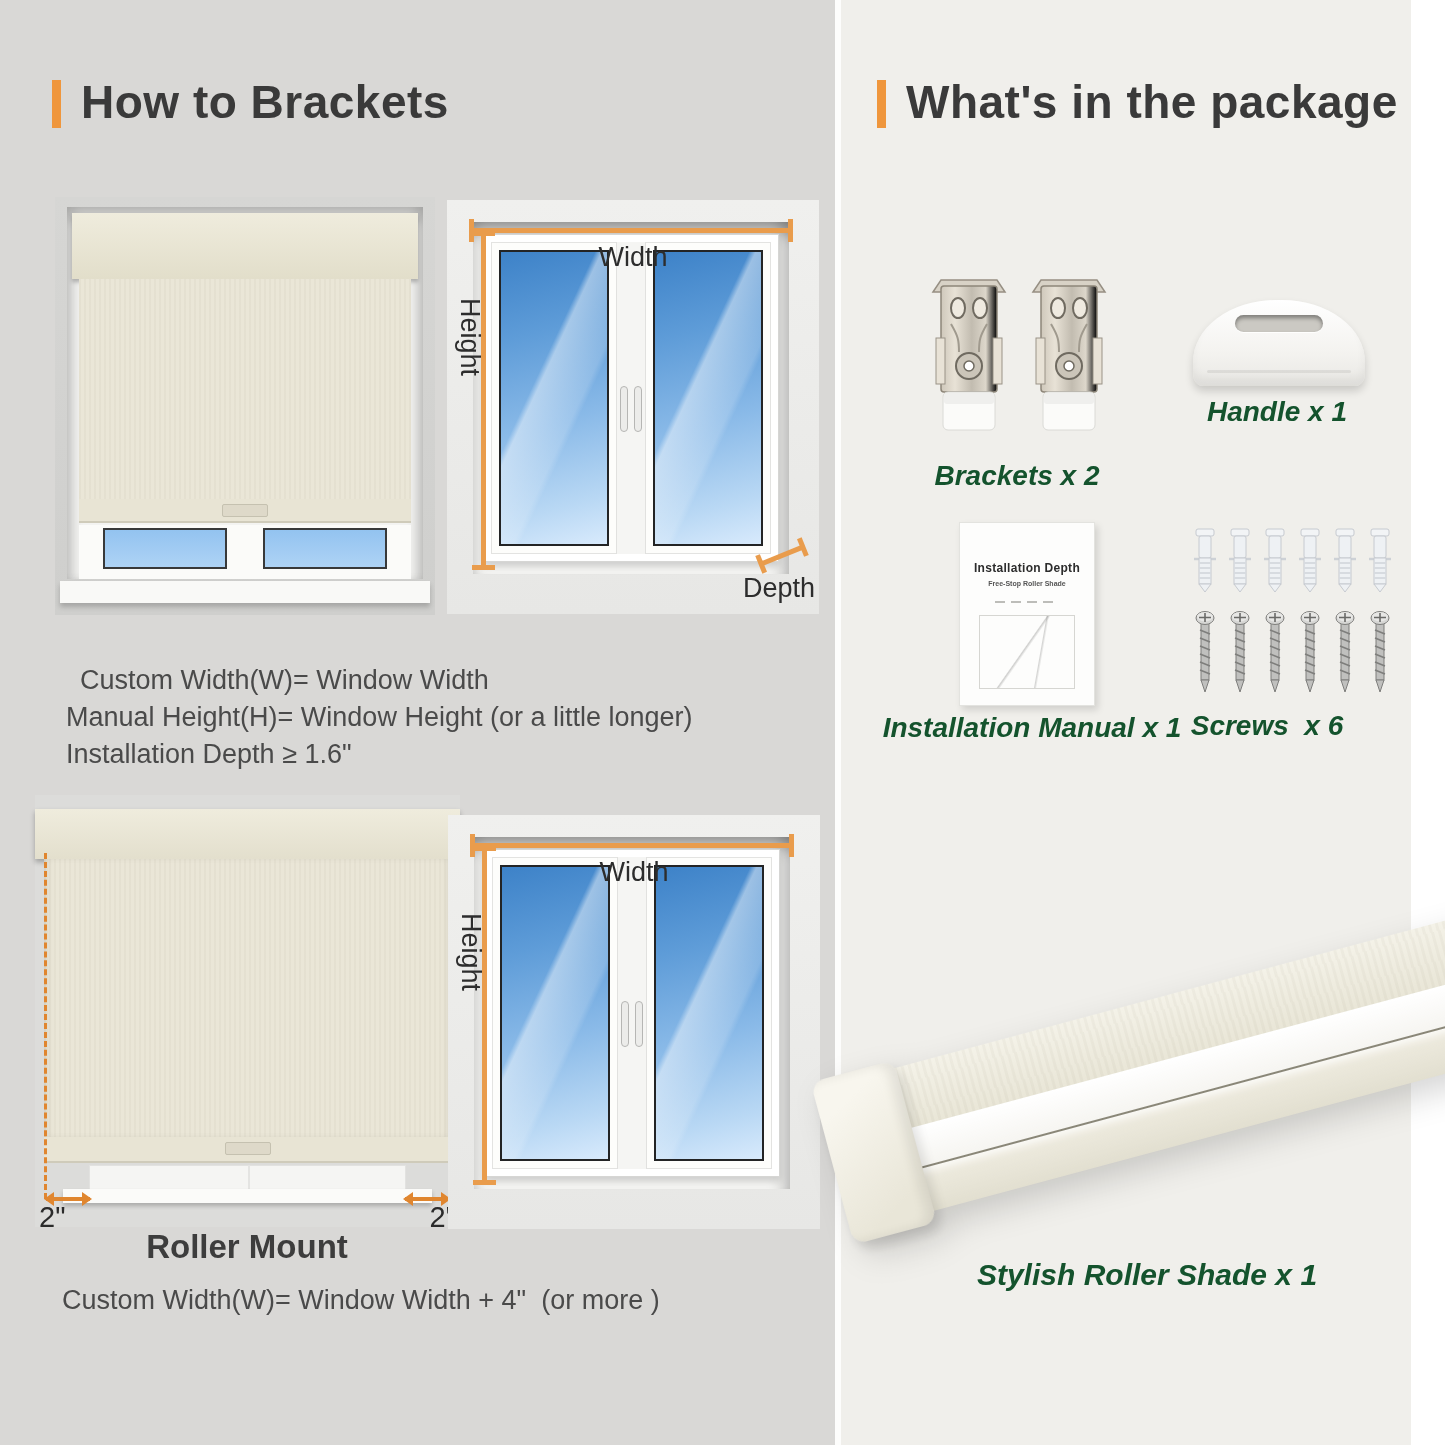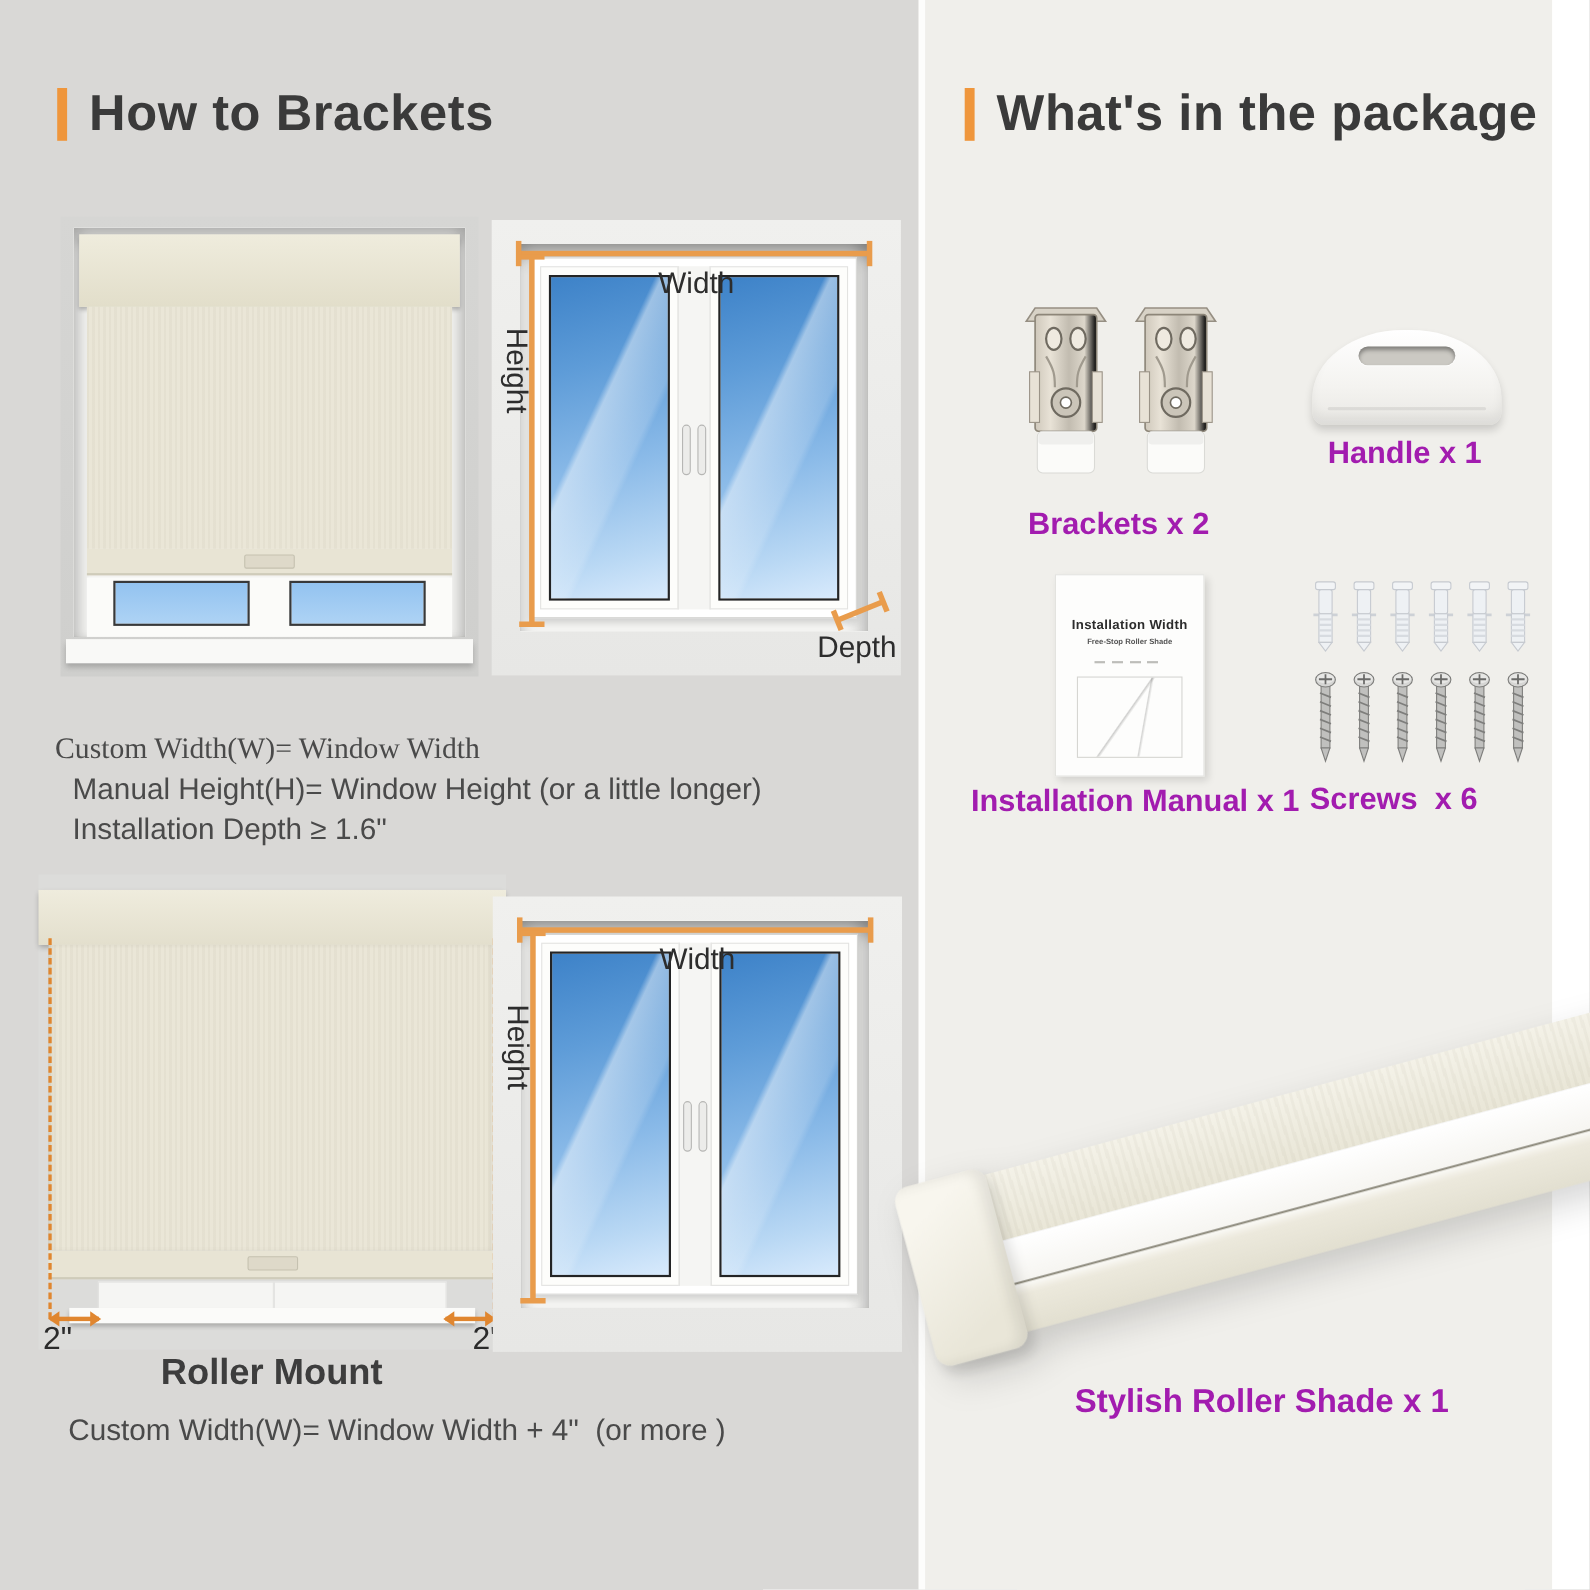--- a/index.html
+++ b/index.html
@@ -88,21 +88,21 @@
   .gap-arrow { position:absolute; top:402px; height:4px; background:#e0862f; }
   .gap-arrow.l { left:11px; width:44px; } .gap-arrow.r { right:11px; width:44px; }
   .gap-arrow::before, .gap-arrow::after { content:''; position:absolute; top:-5px; width:0; height:0;
             border-top:7px solid transparent; border-bottom:7px solid transparent; }
   .gap-arrow::before { left:-2px; border-right:10px solid #e0862f; }
   .gap-arrow::after  { right:-2px; border-left:10px solid #e0862f; }
   .gap-lbl { position:absolute; top:406px; font-size:29px; color:#2b2b2b; }
   .gap-lbl.l { left:4px; } .gap-lbl.r { right:4px; }
 
   
-  .item-lbl { position:absolute; text-align:center; font-size:28px; font-weight:bold; color:#a21caf; white-space:pre-wrap; }
+  .item-lbl { position:absolute; text-align:center; font-size:28px; font-weight:bold; font-style:italic; color:#14532d; white-space:pre-wrap; }
   .brackets-box { position:absolute; left:90px; top:278px; width:176px; height:160px; display:flex; gap:24px; }
   .handle-shape { position:absolute; left:352px; top:300px; width:172px; height:86px;
             background:linear-gradient(180deg,#ffffff 0%,#f4f3f0 60%,#e9e8e4 100%);
             border-radius:48% 48% 10px 10px / 72% 72% 12px 12px;
             box-shadow:0 5px 8px rgba(0,0,0,.16), inset 0 -8px 10px rgba(0,0,0,.05); }
   .handle-slot { position:absolute; left:50%; top:15px; transform:translateX(-50%); width:88px; height:17px;
             border-radius:9px; background:#cbc9c3; box-shadow: inset 0 3px 4px rgba(0,0,0,.38), 0 1px 0 rgba(255,255,255,.9); }
   .handle-shape::after { content:''; position:absolute; left:8%; right:8%; bottom:13px; height:3px; background:rgba(0,0,0,.07); border-radius:2px; }
 
   .manual-page { position:absolute; left:118px; top:522px; width:136px; height:184px; background:#fdfdfc;
@@ -217,21 +217,21 @@
       </div>
     </div>
     <div class="dim-w"></div>
     <div class="lbl-width">Width</div>
     <div class="dim-h"></div>
     <div class="lbl-height">Height</div>
     <div class="dim-d"></div>
     <div class="lbl-depth">Depth</div>
   </div>
 
-  <div class="copy" style="left:50px; top:662px;font-family:Liberation Serif, serif;">Custom Width(W)= Window Width</div>
+  <div class="copy" style="left:80px; top:662px;">Custom Width(W)= Window Width</div>
   <div class="copy" style="left:66px; top:699px;">Manual Height(H)= Window Height (or a little longer)</div>
   <div class="copy" style="left:66px; top:736px;">Installation Depth ≥ 1.6"</div>
 
   <div class="photo2">
     <div class="p2-winframe"></div>
     <div class="p2-mullgap"></div>
     <div class="p2-sill"></div>
     <div class="p2-cassette"></div>
     <div class="p2-fabric"></div>
     <div class="p2-bottombar">
@@ -287,21 +287,21 @@
       </svg>
   </div>
   <div class="item-lbl" style="left:40px; top:460px; width:272px;">Brackets x 2</div>
 
   <div class="handle-shape">
     <div class="handle-slot"></div>
   </div>
   <div class="item-lbl" style="left:310px; top:396px; width:252px;">Handle x 1</div>
 
   <div class="manual-page">
-    <div class="m-title">Installation Width</div>
+    <div class="m-title">Installation Depth</div>
     <div class="m-sub">Free-Stop Roller Shade</div>
     <div class="m-squiggles"></div>
     <div class="m-box"></div>
   </div>
   <div class="item-lbl" style="left:20px; top:712px; width:342px;">Installation Manual x 1</div>
 
   <div class="screws-box">
     <svg width="204" height="172" viewBox="0 0 204 172">
       <use href="#sym-anchor" x="2" y="0" width="24" height="66"></use>
       <use href="#sym-anchor" x="37" y="0" width="24" height="66"></use>

